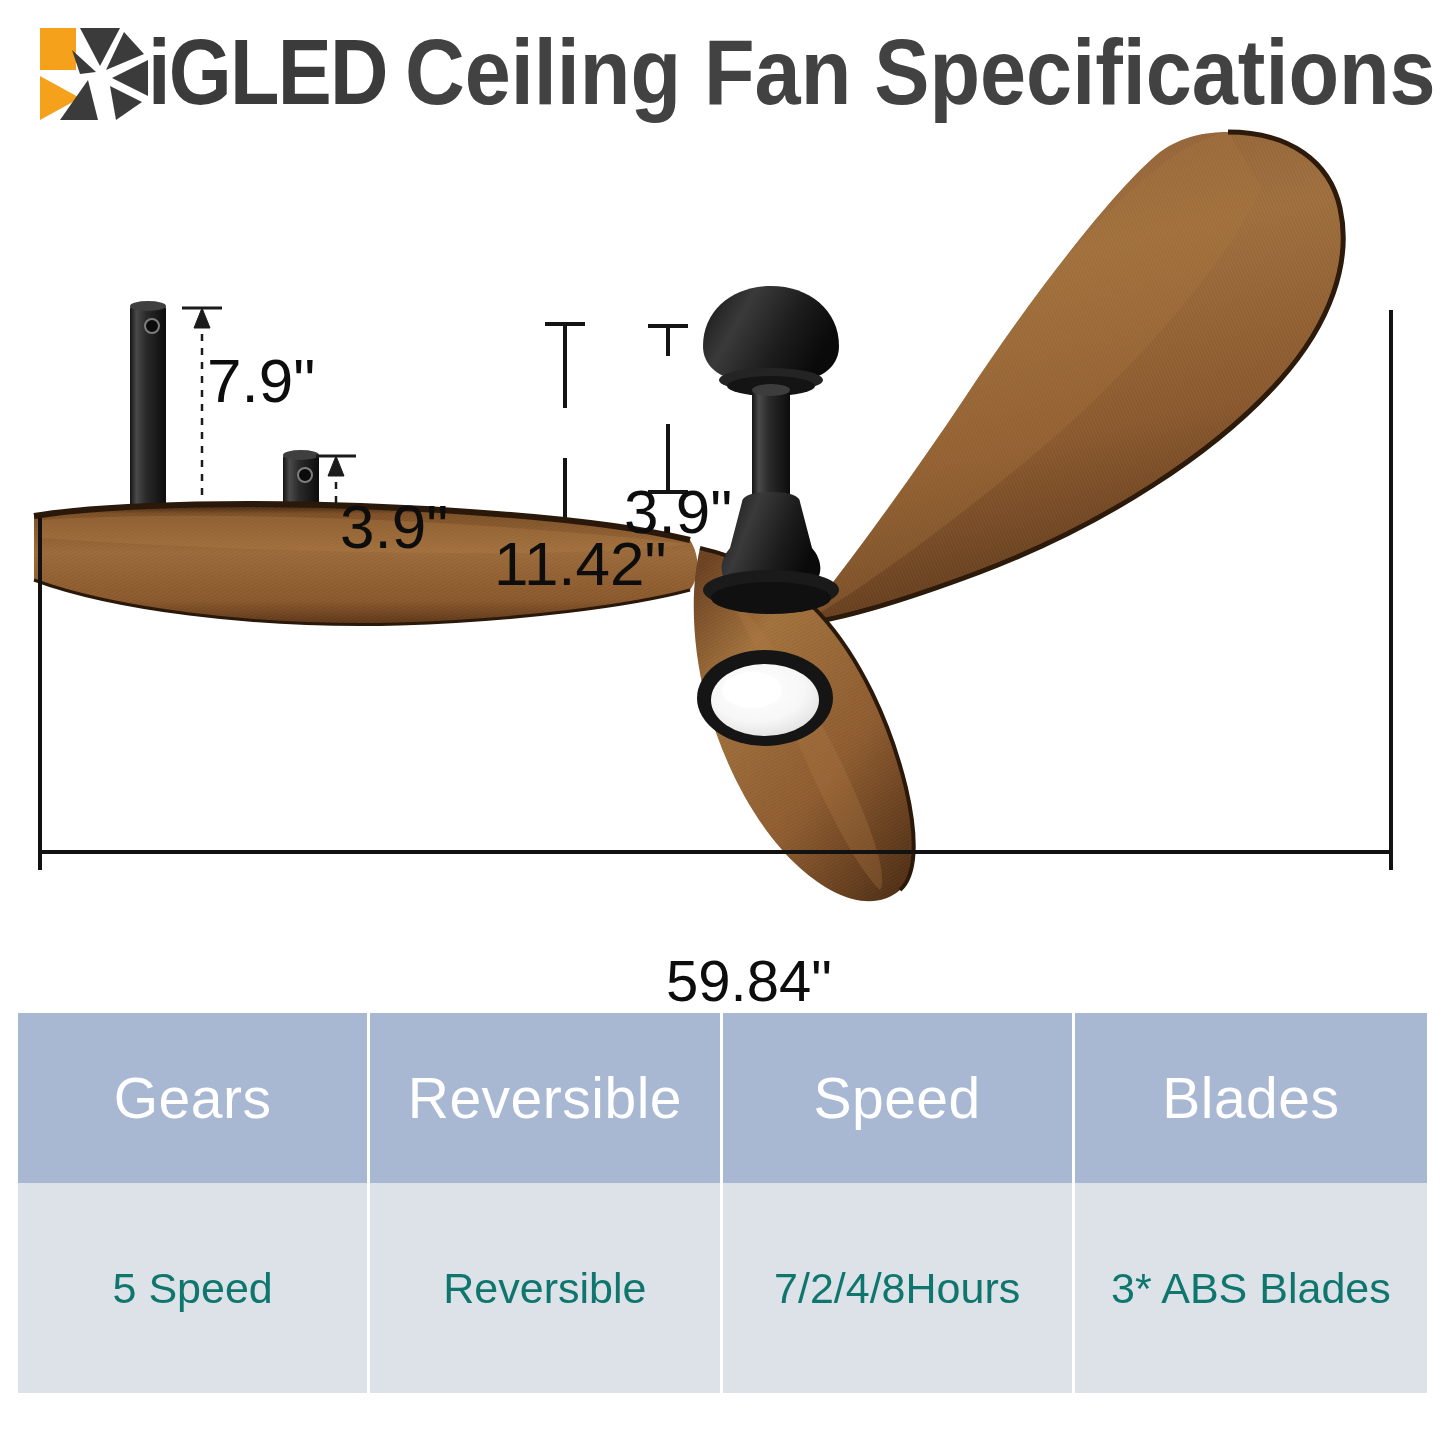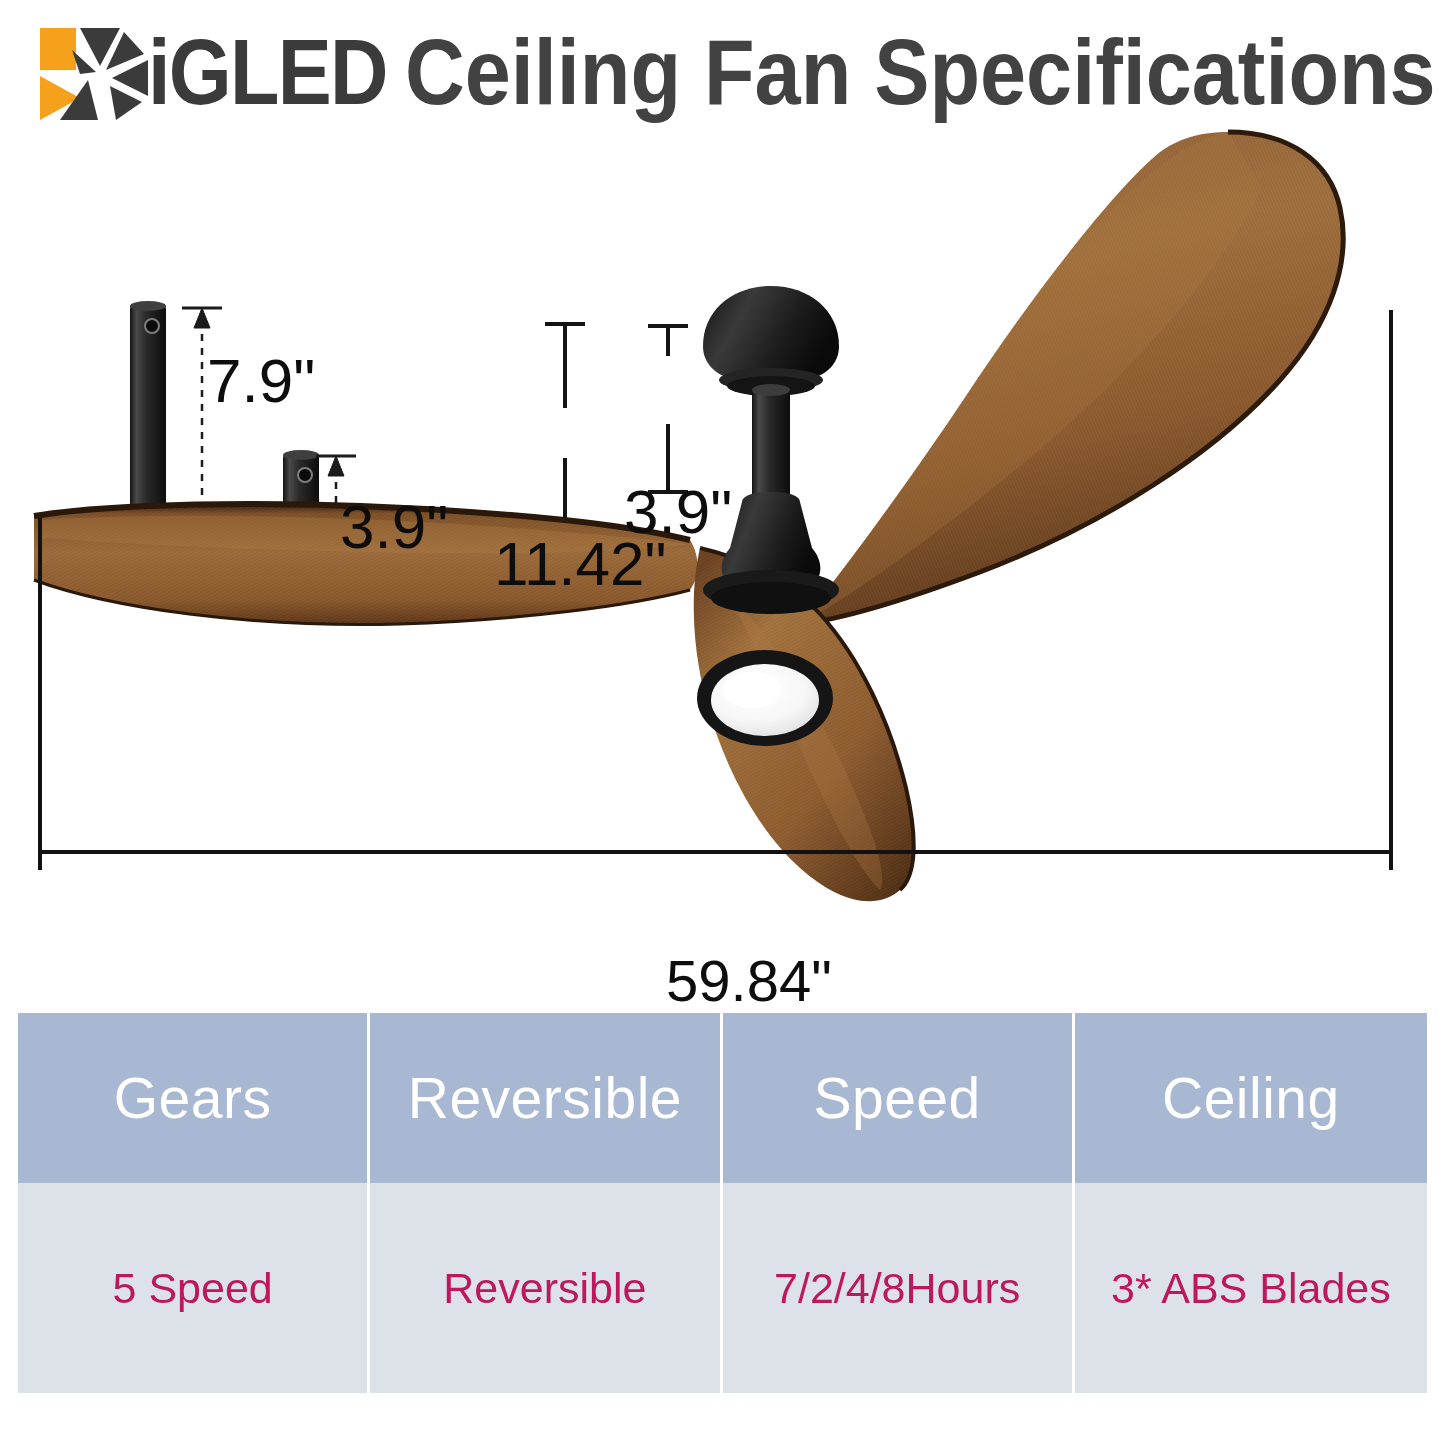--- a/index.html
+++ b/index.html
@@ -105,21 +105,21 @@
   .spec-table td:last-child { border-right: none; }
   .spec-table thead th {
     background: #a8b7d2;
     color: #ffffff;
     height: 168px;
     font-size: 57px;
     letter-spacing: 0.5px;
   }
   .spec-table tbody td {
     background: #dde2e9;
-    color: #be185d;
+    color: #0f766e;
     height: 208px;
     font-size: 43px;
   }
 </style>
 </head>
 <body>
 
 <div class="header">
 
   <div class="logo-mark">
@@ -335,21 +335,21 @@
   <div class="dim dim-39b">3.9"</div>
   <div class="dim dim-5984">59.84"</div>
 </div>
 
 <table class="spec-table">
   <thead>
     <tr>
       <th>Gears</th>
       <th>Reversible</th>
       <th>Speed</th>
-      <th>Ceiling</th>
+      <th>Blades</th>
     </tr>
   </thead>
   <tbody>
     <tr>
       <td>5 Speed</td>
       <td>Reversible</td>
       <td>7/2/4/8Hours</td>
       <td>3* ABS Blades</td>
     </tr>
   </tbody>

